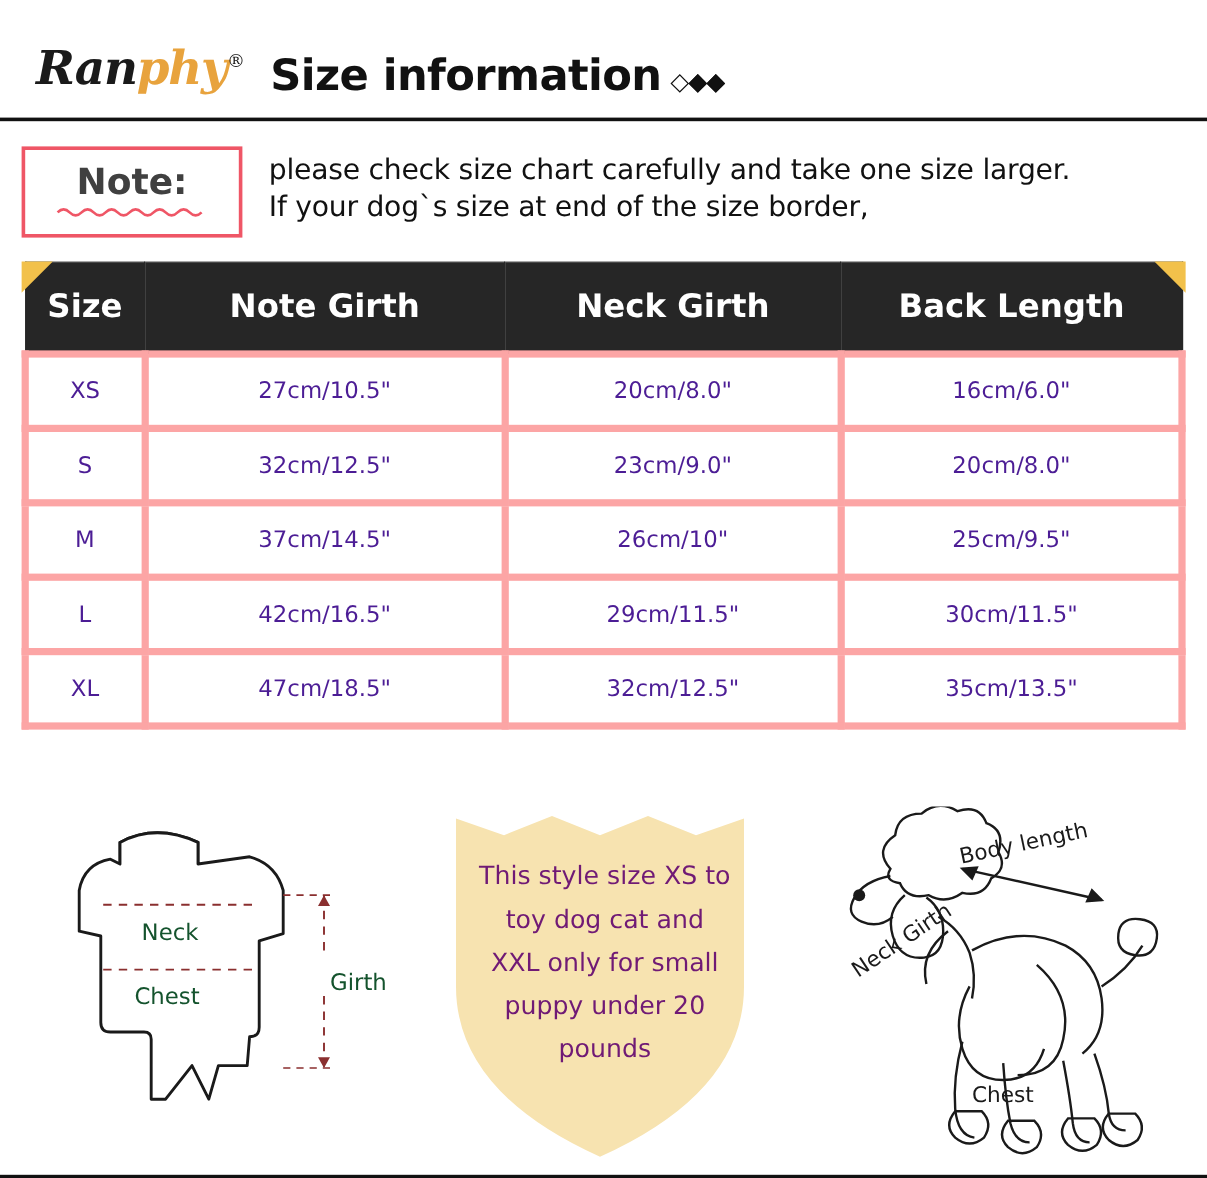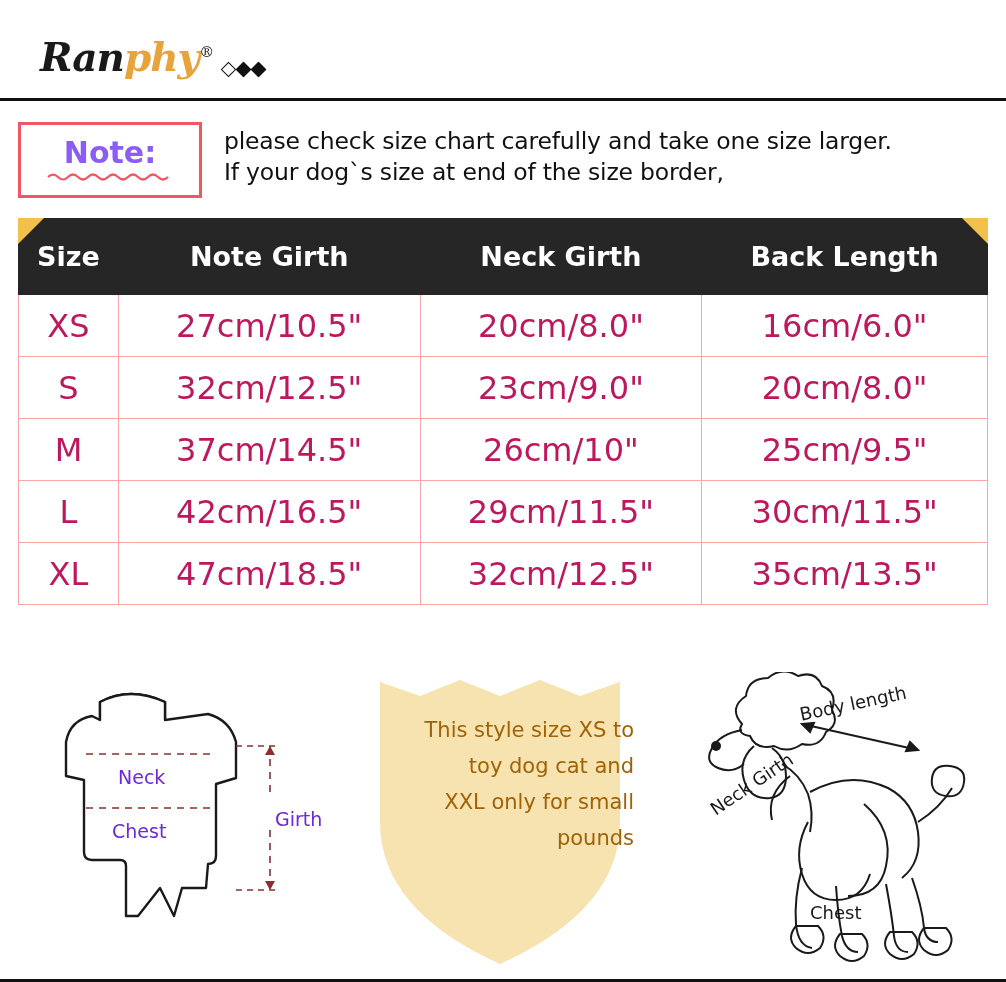--- a/index.html
+++ b/index.html
@@ -16,21 +16,21 @@
     background: #ffffff;
   }
 
   
   .header {
     position: absolute;
     left: 0; top: 0;
     width: 1006px; height: 126px;
     display: flex;
     align-items: center;
-    padding-left: 40px;
+    padding-left: 30px;
   }
   .brand {
     font-family: "DejaVu Serif", serif;
     font-style: italic;
     font-weight: bold;
     font-size: 39px;
     letter-spacing: -1px;
     color: #1a1a1a;
     position: relative;
     top: -6px;
@@ -85,21 +85,21 @@
     border: 3px solid #ef5666;
     display: flex;
     flex-direction: column;
     align-items: center;
     justify-content: center;
     flex: none;
   }
   .note-badge .note-text {
     font-size: 30px;
     font-weight: bold;
-    color: #8b5cf6;
+    color: #404040;
     line-height: 1;
     margin-bottom: 4px;
   }
   .note-badge .squiggle { display:block; }
   .note-body {
     margin-left: 22px;
     font-size: 23.5px;
     color: #111;
     line-height: 1.32;
     padding-top: 4px;
@@ -107,24 +107,24 @@
   }
 
   
   .table {
     position: absolute;
     left: 18px; top: 218px;
     width: 970px;
     border-collapse: collapse;
   }
   .table th, .table td {
-    border: 1px solid #fca5a5;
+    border: 6px solid #fca5a5;
     text-align: center;
-    font-size: 32px;
-    color: #be185d;
+    font-size: 19px;
+    color: #4c1d95;
     height: 62px;
     padding: 0;
   }
   .table thead th {
     background: #262626;
     color: #ffffff;
     font-weight: bold;
     font-size: 27px;
     border: 1px solid #262626;
     height: 76px;
@@ -169,30 +169,30 @@
   .panel-dog {
     position: absolute;
     left: 650px; top: 0px;
     width: 340px; height: 300px;
   }
 
   .shield-text {
     position: absolute;
     left: 30px; top: 40px;
     width: 260px;
-    text-align: right;
+    text-align: center;
     font-size: 21px;
     line-height: 1.72;
-    color: #a16207;
+    color: #701a75;
   }
 
   .lbl {
     position: absolute;
     font-size: 19px;
-    color: #6d28d9;
+    color: #14532d;
     white-space: nowrap;
   }
   .lbl-neck { left: 88px; top: 86px; }
   .lbl-chest { left: 82px; top: 140px; }
   .lbl-back { left: 245px; top: 128px; }
 
   .dlbl {
     position: absolute;
     font-size: 18px;
     color: #1a1a1a;
@@ -219,20 +219,21 @@
 </style>
 </head>
 <body>
 
 <div class="page">
 
   <div class="header">
     <div class="brand">
       <span>Ran</span><span class="ph">phy</span><span class="reg">®</span>
     </div>
+    <div class="title">Size information</div>
     <div class="diamonds">
       <span class="dia"></span>
       <span class="dia filled"></span>
       <span class="dia filled"></span>
     </div>
   </div>
   <div class="hrule"></div>
 
   <div class="note-wrap">
     <div class="note-badge">
@@ -312,20 +313,21 @@
     </div>
 
     <div class="panel-shield">
       <svg width="320" height="300" viewBox="0 0 320 300">
         <path d="M22 10 L62 24 L102 8 L142 24 L182 8 L222 24 L262 10 L262 150 Q262 238 142 292 Q22 238 22 150 Z" fill="#f7e3b0" stroke="none" transform="translate(14,0)"></path>
       </svg>
       <div class="shield-text">
         <div>This style size XS to</div>
         <div>toy dog cat and</div>
         <div>XXL only for small</div>
+        <div>puppy under 20</div>
         <div>pounds</div>
       </div>
     </div>
 
     <div class="panel-dog">
       <svg width="340" height="300" viewBox="0 0 340 300">
         <g fill="none" stroke="#1a1a1a" stroke-width="2">
 
           <path d="M92 52 q-14 -16 4 -28 q2 -18 22 -18 q14 -12 30 -2 q18 -6 24 10 q16 6 10 24 q8 14 -6 22 q-6 16 -24 12 q-14 10 -28 2 q-18 4 -24 -10 q-14 -2 -8 -12 Z"></path>
 

